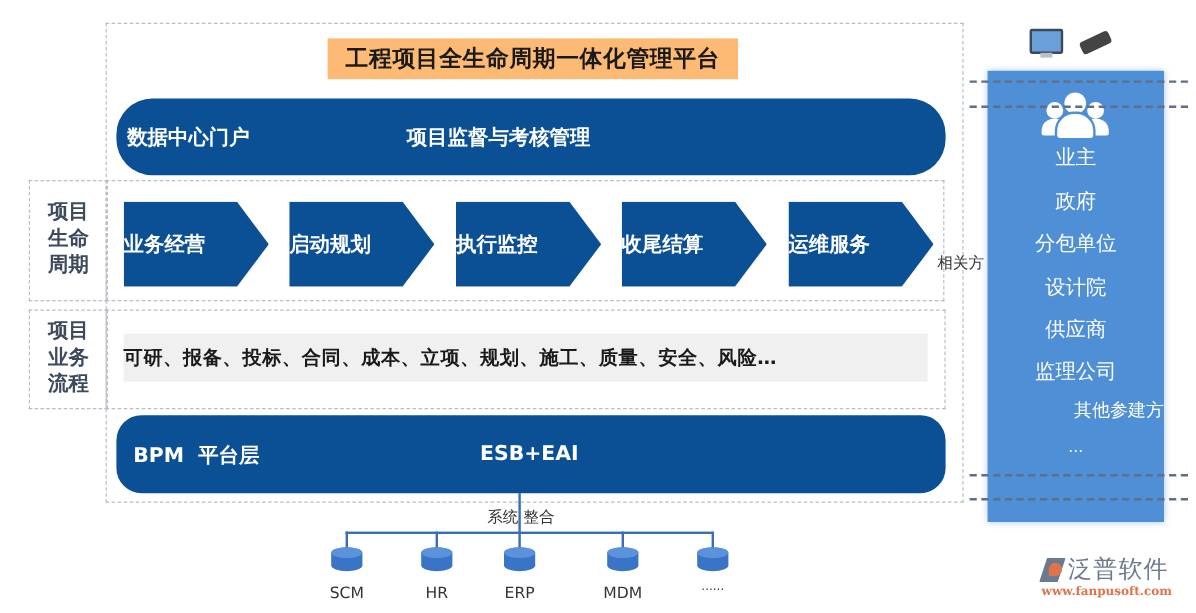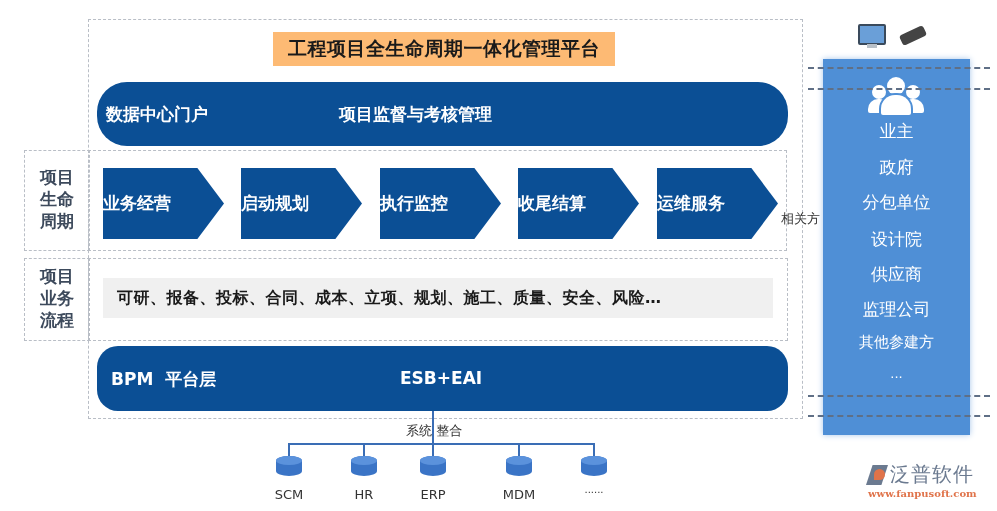--- a/index.html
+++ b/index.html
@@ -21,21 +21,21 @@
     font-size:17px; font-weight:bold; color:#3d4a5c; line-height:22px; text-align:center;
   }
   .chevron {
     position:absolute; top:168px; height:71px;
     background:#0b4f95; color:#fff; font-size:17px; font-weight:bold;
     display:flex; align-items:center; padding-left:0; box-sizing:border-box;
     clip-path:polygon(0 0, 78% 0, 100% 50%, 78% 100%, 0 100%);
   }
   .flow-box {
     left:103px; top:278px; width:670px; height:40px; background:#f0f0f0;
-    display:flex; align-items:center; padding-left:14px; box-sizing:border-box;
+    display:flex; align-items:center; box-sizing:border-box;
     font-size:16px; font-weight:bold; color:#1a1a1a; letter-spacing:0.5px;
   }
   .right-panel {
     left:823px; top:59px; width:147px; height:376px;
     background:#4f8fd6; box-shadow:0 0 6px #a9c7ea;
   }
   .stake {
     position:absolute; left:0; width:100%; text-align:center; color:#fff; font-size:17px;
   }
   .hdash { position:absolute; border-top:2px dashed #5f6f86; }
@@ -106,21 +106,21 @@
     <div style="position:absolute; left:34px; top:24px; width:22px; height:14px; background:#fff; border-radius:10px 10px 2px 2px;"></div>
     <div style="position:absolute; left:19px; top:2px; width:18px; height:18px; background:#fff; border-radius:50%; box-shadow:0 0 0 2px #4f8fd6;"></div>
     <div style="position:absolute; left:13px; top:20px; width:30px; height:20px; background:#fff; border-radius:14px 14px 2px 2px; box-shadow:0 0 0 2px #4f8fd6;"></div>
   </div>
   <div class="stake" style="top:97px;">政府</div>
   <div class="stake" style="top:61px;">业主</div>
   <div class="stake" style="top:132px;">分包单位</div>
   <div class="stake" style="top:169px;">设计院</div>
   <div class="stake" style="top:239px;">监理公司</div>
   <div class="stake" style="top:204px;">供应商</div>
-  <div class="stake" style="top:274px; font-size:15px;">其他参建方</div>
+  <div class="stake" style="top:274px; font-size:15px;text-align:right;">其他参建方</div>
   <div class="stake" style="top:307px; font-size:13px;">...</div>
 </div>
 
 <div class="hdash" style="left:808px; top:67px; width:182px;"></div>
 <div class="hdash" style="left:808px; top:88px; width:182px;"></div>
 <div class="hdash" style="left:808px; top:395px; width:182px;"></div>
 <div class="hdash" style="left:808px; top:415px; width:182px;"></div>
 
 <div class="line" style="left:432px; top:411px; width:2px; height:48px;"></div>
 <div class="abs" style="left:406px; top:422px; font-size:13px; color:#333; background:transparent; white-space:pre;">系统 整合</div>

